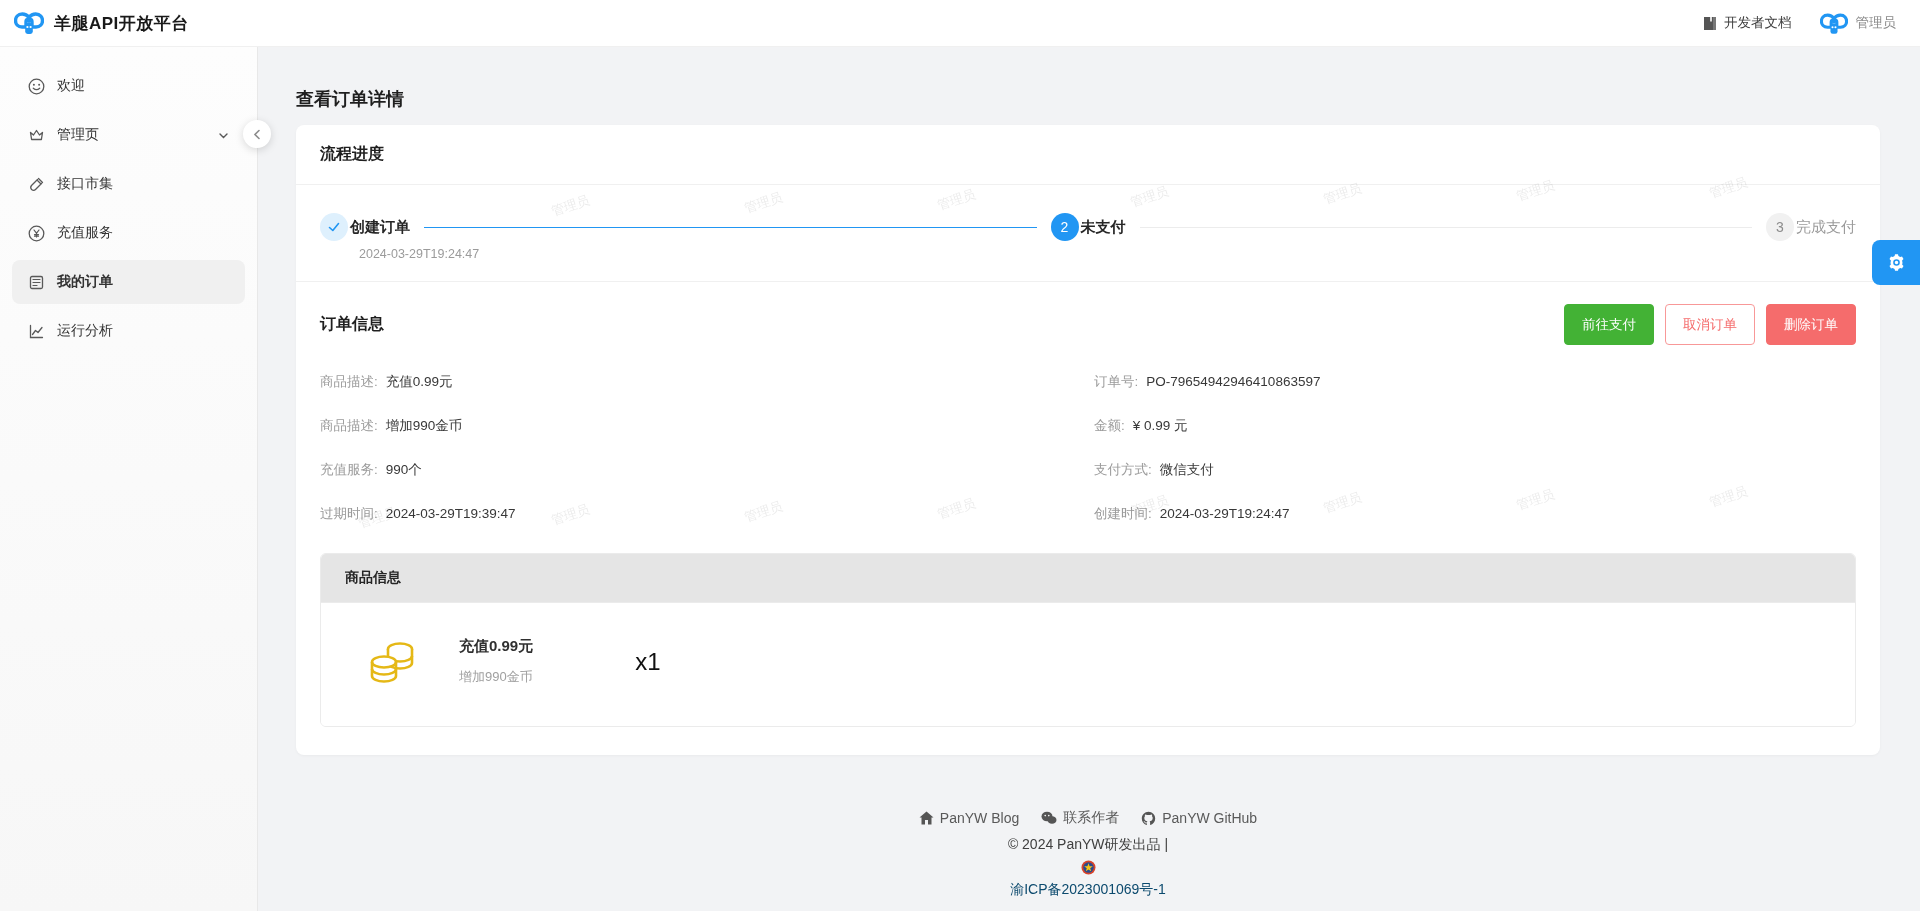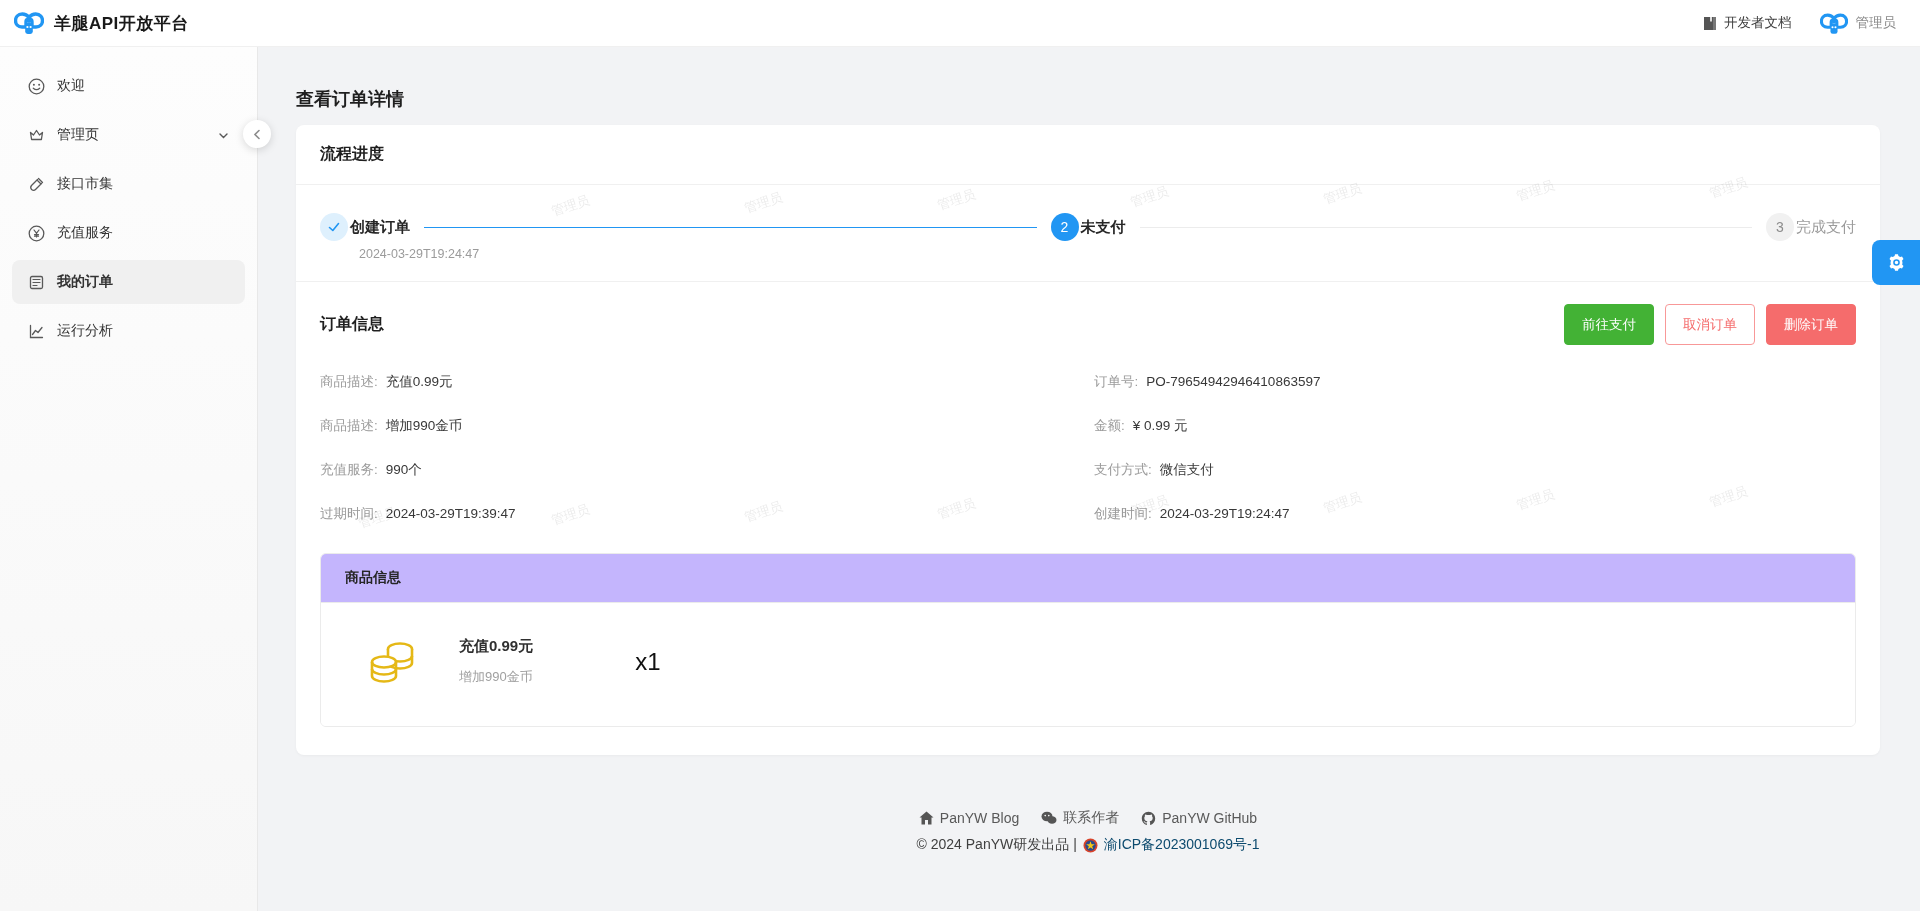--- a/index.html
+++ b/index.html
@@ -63,32 +63,32 @@
   .btn-cancel { background:#fff; border:1px solid #f89898; color:#f56c6c; }
   .btn-delete { background:#f56c6c; border:1px solid #f56c6c; color:#fff; }
 
   .detail-grid { display:grid; grid-template-columns:1fr 1fr; column-gap:12px; row-gap:26px; padding:22px 24px 30px 24px; }
   .field { font-size:13.5px; display:flex; align-items:baseline; }
   .field-label { color:#9b9b9b; margin-right:8px; white-space:nowrap; }
   .field-value { color:#383838; font-weight:500; }
 
   
   .product-card { margin:0 24px 28px 24px; border:1px solid #ebebeb; border-radius:6px; overflow:hidden; }
-  .product-card-header { background:#c4b5fd; border-bottom:1px solid #ebebeb; padding:15px 24px;
+  .product-card-header { background:#e5e5e5; border-bottom:1px solid #ebebeb; padding:15px 24px;
                          font-size:14px; font-weight:700; color:#262626; }
   .product-body { display:flex; align-items:center; padding:34px 24px 40px 48px; background:#fff; gap:44px; }
   .product-text .p-name { font-size:15px; font-weight:600; color:#303030; margin-bottom:12px; }
   .product-text .p-desc { font-size:13px; color:#a0a0a0; }
   .product-qty { font-size:24px; font-weight:400; color:#111; margin-left:58px; }
 
   
   .page-footer { text-align:center; padding-top:54px; font-size:14px; color:#595959; }
   .footer-links { display:flex; justify-content:center; gap:22px; align-items:center; }
   .footer-link { display:inline-flex; align-items:center; gap:6px; cursor:pointer; color:#595959; }
-  .footer-copy { margin-top:9px; display:flex; justify-content:center; align-items:center; gap:6px; color:#404040; }
+  .footer-copy { margin-top:9px; display:flex; justify-content:center; align-items:center; gap:6px; color:#404040;flex-direction:column; }
   .icp-link { color:#0c4a6e; cursor:pointer; }
 
   
   .settings-fab { position:fixed; right:0; top:240px; width:48px; height:45px; background:#2196f3; border:none;
                   border-radius:8px 0 0 8px; color:#fff; cursor:pointer; display:flex; align-items:center;
                   justify-content:center; z-index:50; }
 
   
   .watermark-layer { position:absolute; inset:0; pointer-events:none; z-index:40; overflow:hidden; }
   .wm { position:absolute; font-size:13px; color:rgba(60,60,60,.10); transform:rotate(-18deg); white-space:nowrap; }

